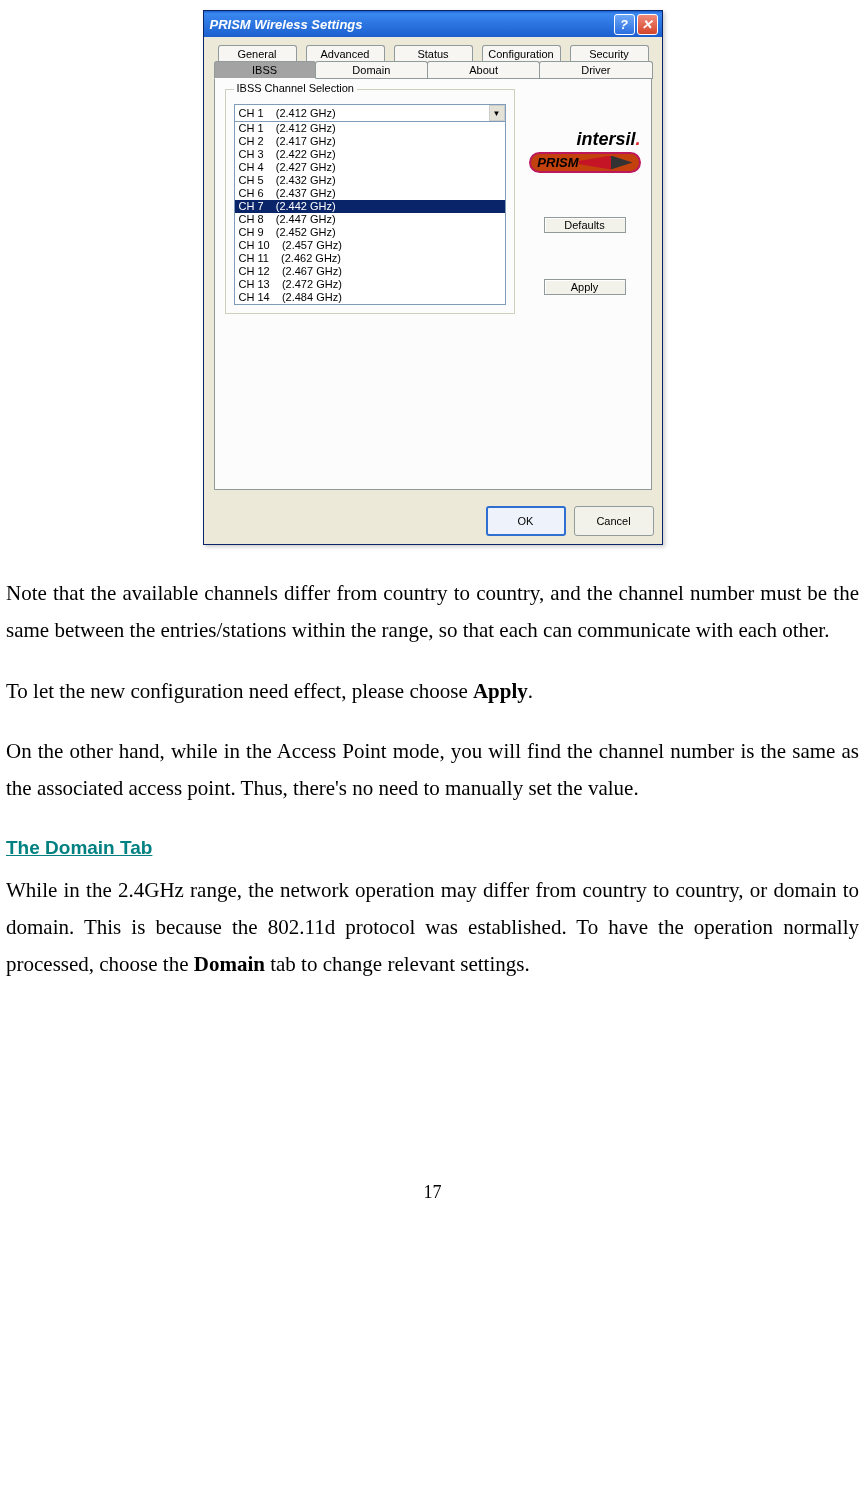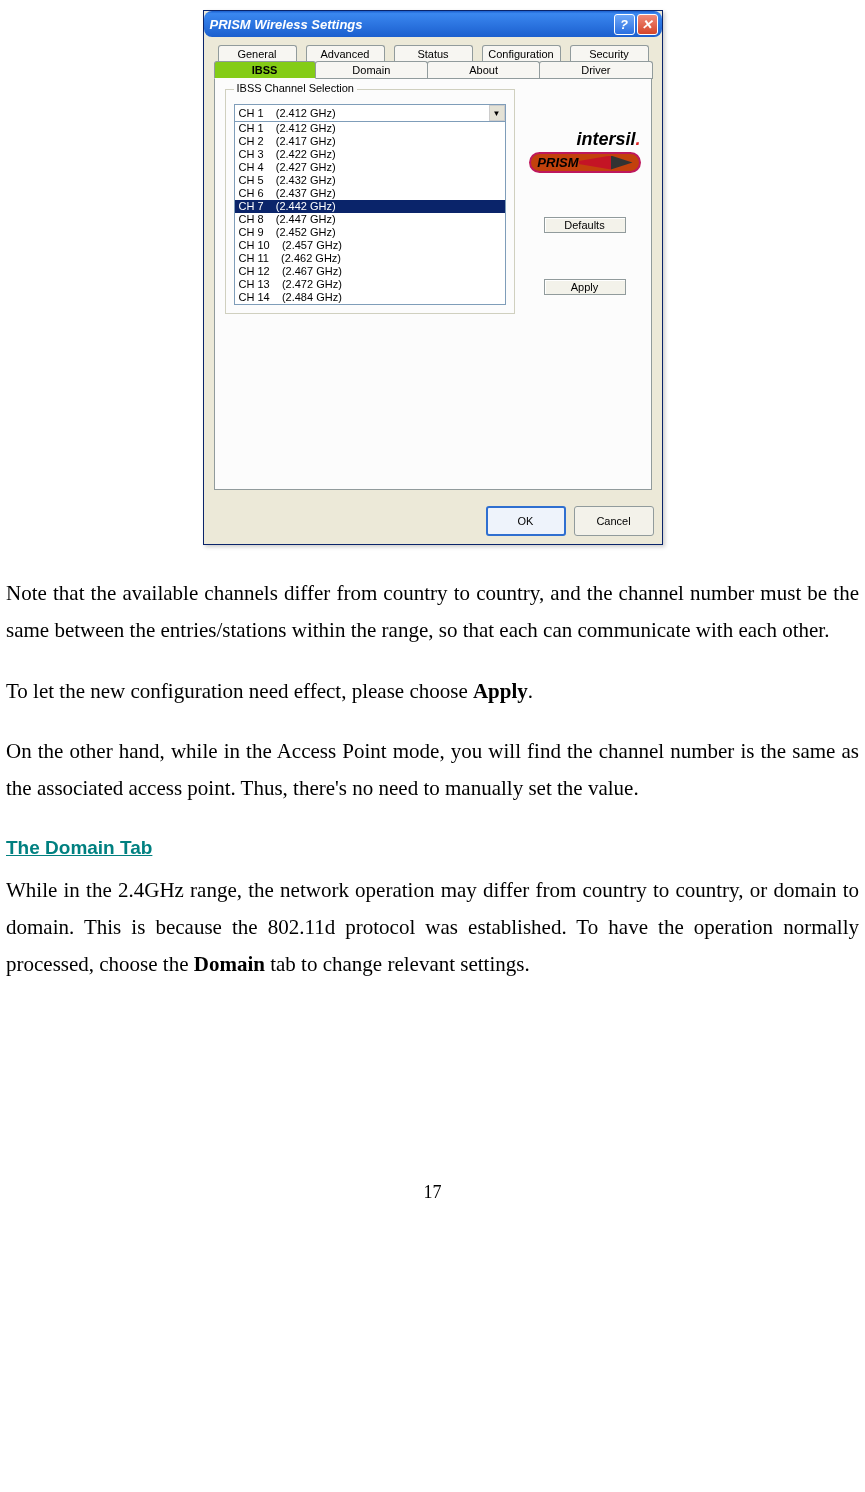--- a/index.html
+++ b/index.html
@@ -26,21 +26,20 @@
   }
   .titlebar {
     background: linear-gradient(to bottom,#1b5fce 0%,#3a87f0 10%,#1b5fce 100%);
     color:#fff;
     display:flex;
     align-items:center;
     height:26px;
     padding:0 4px;
     font-weight:bold;
     font-style:italic;
-    border-radius:8px;
   }
   .titlebar .title { flex:1; padding-left:2px; font-size:13px; }
   .tb-btn {
     width:21px; height:21px; margin-left:2px;
     border:1px solid #fff; border-radius:3px;
     display:flex; align-items:center; justify-content:center;
     font-weight:bold; font-size:13px;
   }
   .tb-help { background:linear-gradient(#6fa8f8,#2a6fe0); color:#fff; }
   .tb-close { background:linear-gradient(#f08b7a,#d4452a); color:#fff; }
@@ -52,25 +51,24 @@
     border-bottom:none;
     background:#f7f6f2;
     padding:2px 0;
     text-align:center;
     font-size:11px;
     border-radius:3px 3px 0 0;
     margin-right:-1px;
     flex:1;
   }
   .tab.active {
-    background:#84cc16;
+    background:#a3a3a3;
     position:relative;
     z-index:2;
     border-bottom:1px solid #fcfcfc;
-    font-weight:bold;
   }
   .tabs-row.row1 { margin-left:4px; margin-right:4px;gap:10px; }
   .tabs-row.row2 { margin-top:-1px; }
   .tab-panel {
     border:1px solid #919b9c;
     background:#fcfcfc;
     margin-top:-1px;
     padding:10px;
     height:412px;
     position:relative;

